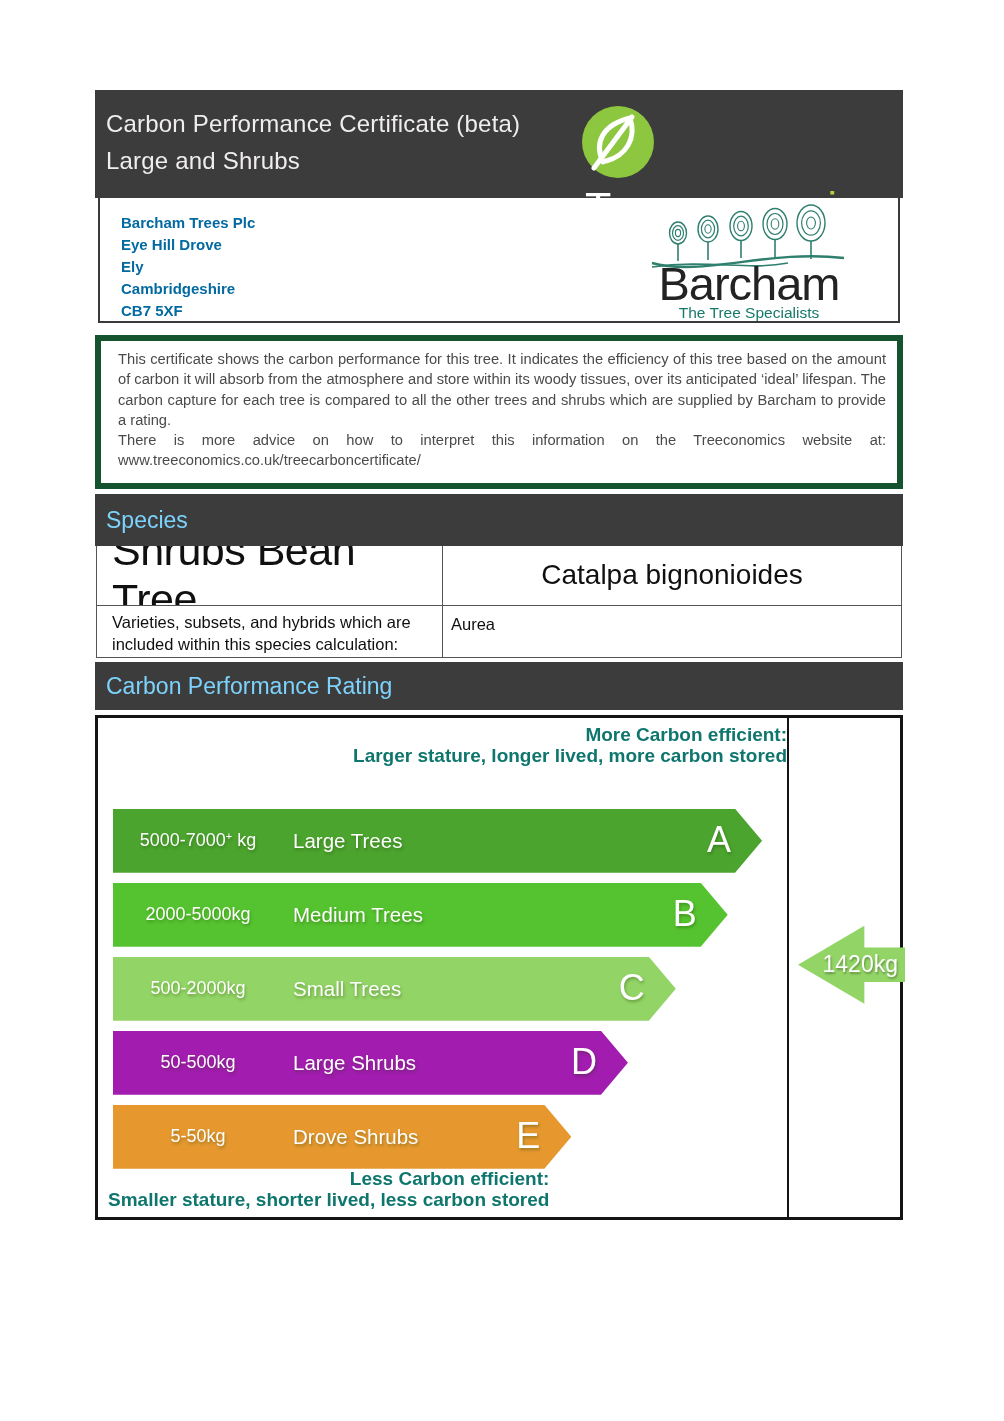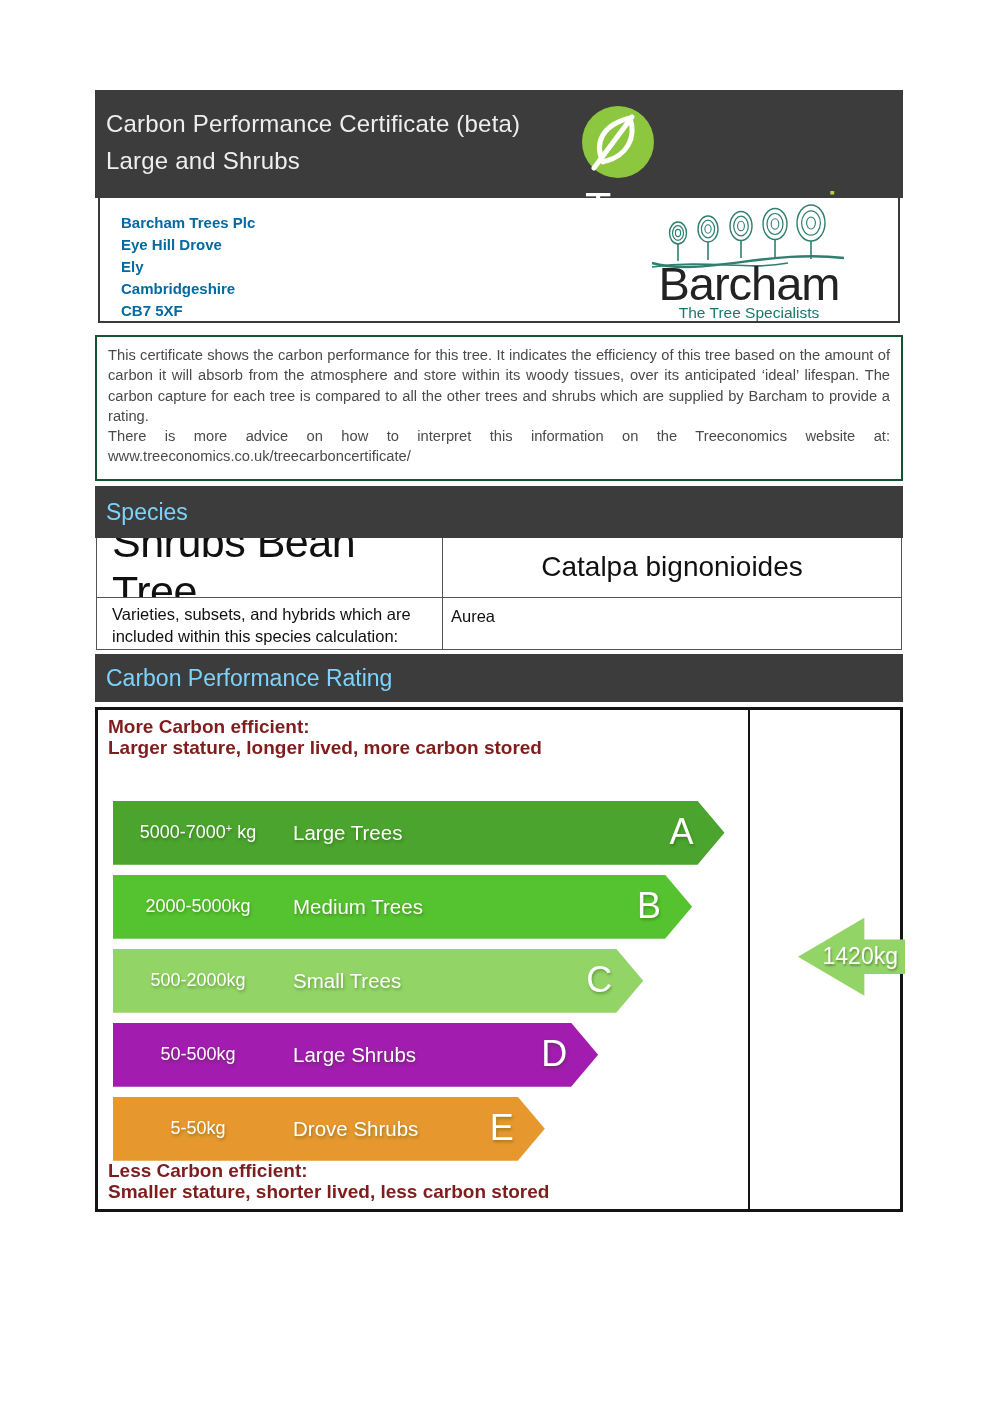--- a/index.html
+++ b/index.html
@@ -18,21 +18,21 @@
   .tc-white{color:#ffffff;}
   .tc-green{color:#b6ce3a;}
   .tc-sub{color:#ffffff;font-size:21px;position:relative;top:13px;margin:0 1px;}
 
   
   .address-box{border:2px solid #3a3a3a;border-top:none;margin:0 3px;height:123px;position:relative;background:#fff;}
   .address{padding:14px 0 0 21px;font-size:15px;font-weight:bold;color:#0369a1;line-height:22px;}
   .barcham-logo{position:absolute;right:48px;top:3px;}
 
   
-  .intro-box{border:2px solid #14532d;margin-top:12px;padding:8px 11px 12px 11px;
+  .intro-box{border:6px solid #14532d;margin-top:12px;padding:8px 11px 12px 17px;
     font-size:14.7px;color:#4a4a4a;text-align:justify;line-height:20.3px;}
   .intro-box p{margin:0;}
 
   
   .section-bar{background:#3d3c3c;color:#7dd3fc;font-size:23px;font-weight:400;
     height:52px;line-height:53px;padding-left:11px;margin-top:5px;}
   .section-bar.cpr{height:48px;line-height:49px;margin-top:4px;}
 
   
   .species-table{display:grid;grid-template-columns:346px 1fr;grid-template-rows:60px 51px;
@@ -41,34 +41,34 @@
   .sp-left{border-right:1px solid #555;}
   .sp-top{border-bottom:1px solid #555;}
   .common-name{font-size:43px;letter-spacing:-.5px;display:flex;align-items:center;padding-left:15px;}
   .botanical-name{font-size:28px;display:flex;align-items:center;justify-content:center;}
   .var-label{font-size:16.5px;line-height:22px;padding:5px 12px 0 15px;}
   .var-value{font-size:16.5px;padding:9px 0 0 8px;}
 
   
   .chart-box{border:3px solid #141414;margin-top:5px;height:505px;display:flex;box-sizing:border-box;}
   .chart-main{flex:1;position:relative;border-right:2px solid #141414;}
-  .note{font-weight:bold;color:#7f1d1d;font-size:19px;line-height:21.5px;padding:6px 0 0 10px;}
+  .note{font-weight:bold;color:#0f766e;font-size:19px;line-height:21.5px;padding:6px 0 0 10px;text-align:right;}
   .note-bottom{position:absolute;left:0;bottom:6px;padding:0 0 0 10px;}
   .bars{margin:42px 0 0 15px;}
   .bar-row{height:64px;margin-bottom:10px;}
   .bar{height:100%;position:relative;color:#fff;
     clip-path:polygon(0 0,calc(100% - 27px) 0,100% 50%,calc(100% - 27px) 100%,0 100%);
     text-shadow:1px 2px 3px rgba(30,60,5,.35);
     filter:drop-shadow(0 2px 2px rgba(0,0,0,.18));}
   .bar .range{position:absolute;left:20px;top:0;width:130px;height:100%;
     display:flex;align-items:center;justify-content:center;font-size:18px;white-space:pre;}
   .bar .range sup{font-size:11px;position:relative;top:-5px;}
   .bar .cat{position:absolute;left:180px;top:50%;transform:translateY(-50%);font-size:20.5px;}
   .bar .letter{position:absolute;right:31px;top:50%;transform:translateY(-53%);font-size:36px;}
-  .chart-side{width:111px;position:relative;margin-left:39px;}
+  .chart-side{width:111px;position:relative;}
   .result-arrow{position:absolute;left:9px;top:208px;width:107px;height:78px;
     clip-path:polygon(0 50%,62% 0,62% 28%,100% 28%,100% 72%,62% 72%,62% 100%);
     display:flex;align-items:center;justify-content:flex-end;padding-right:7px;box-sizing:border-box;
     color:#fff;font-size:23px;text-shadow:1px 2px 2px rgba(0,0,0,.3);
     filter:drop-shadow(0 2px 2px rgba(0,0,0,.18));}
 </style>
 </head>
 <body>
 
 <div class="content">

